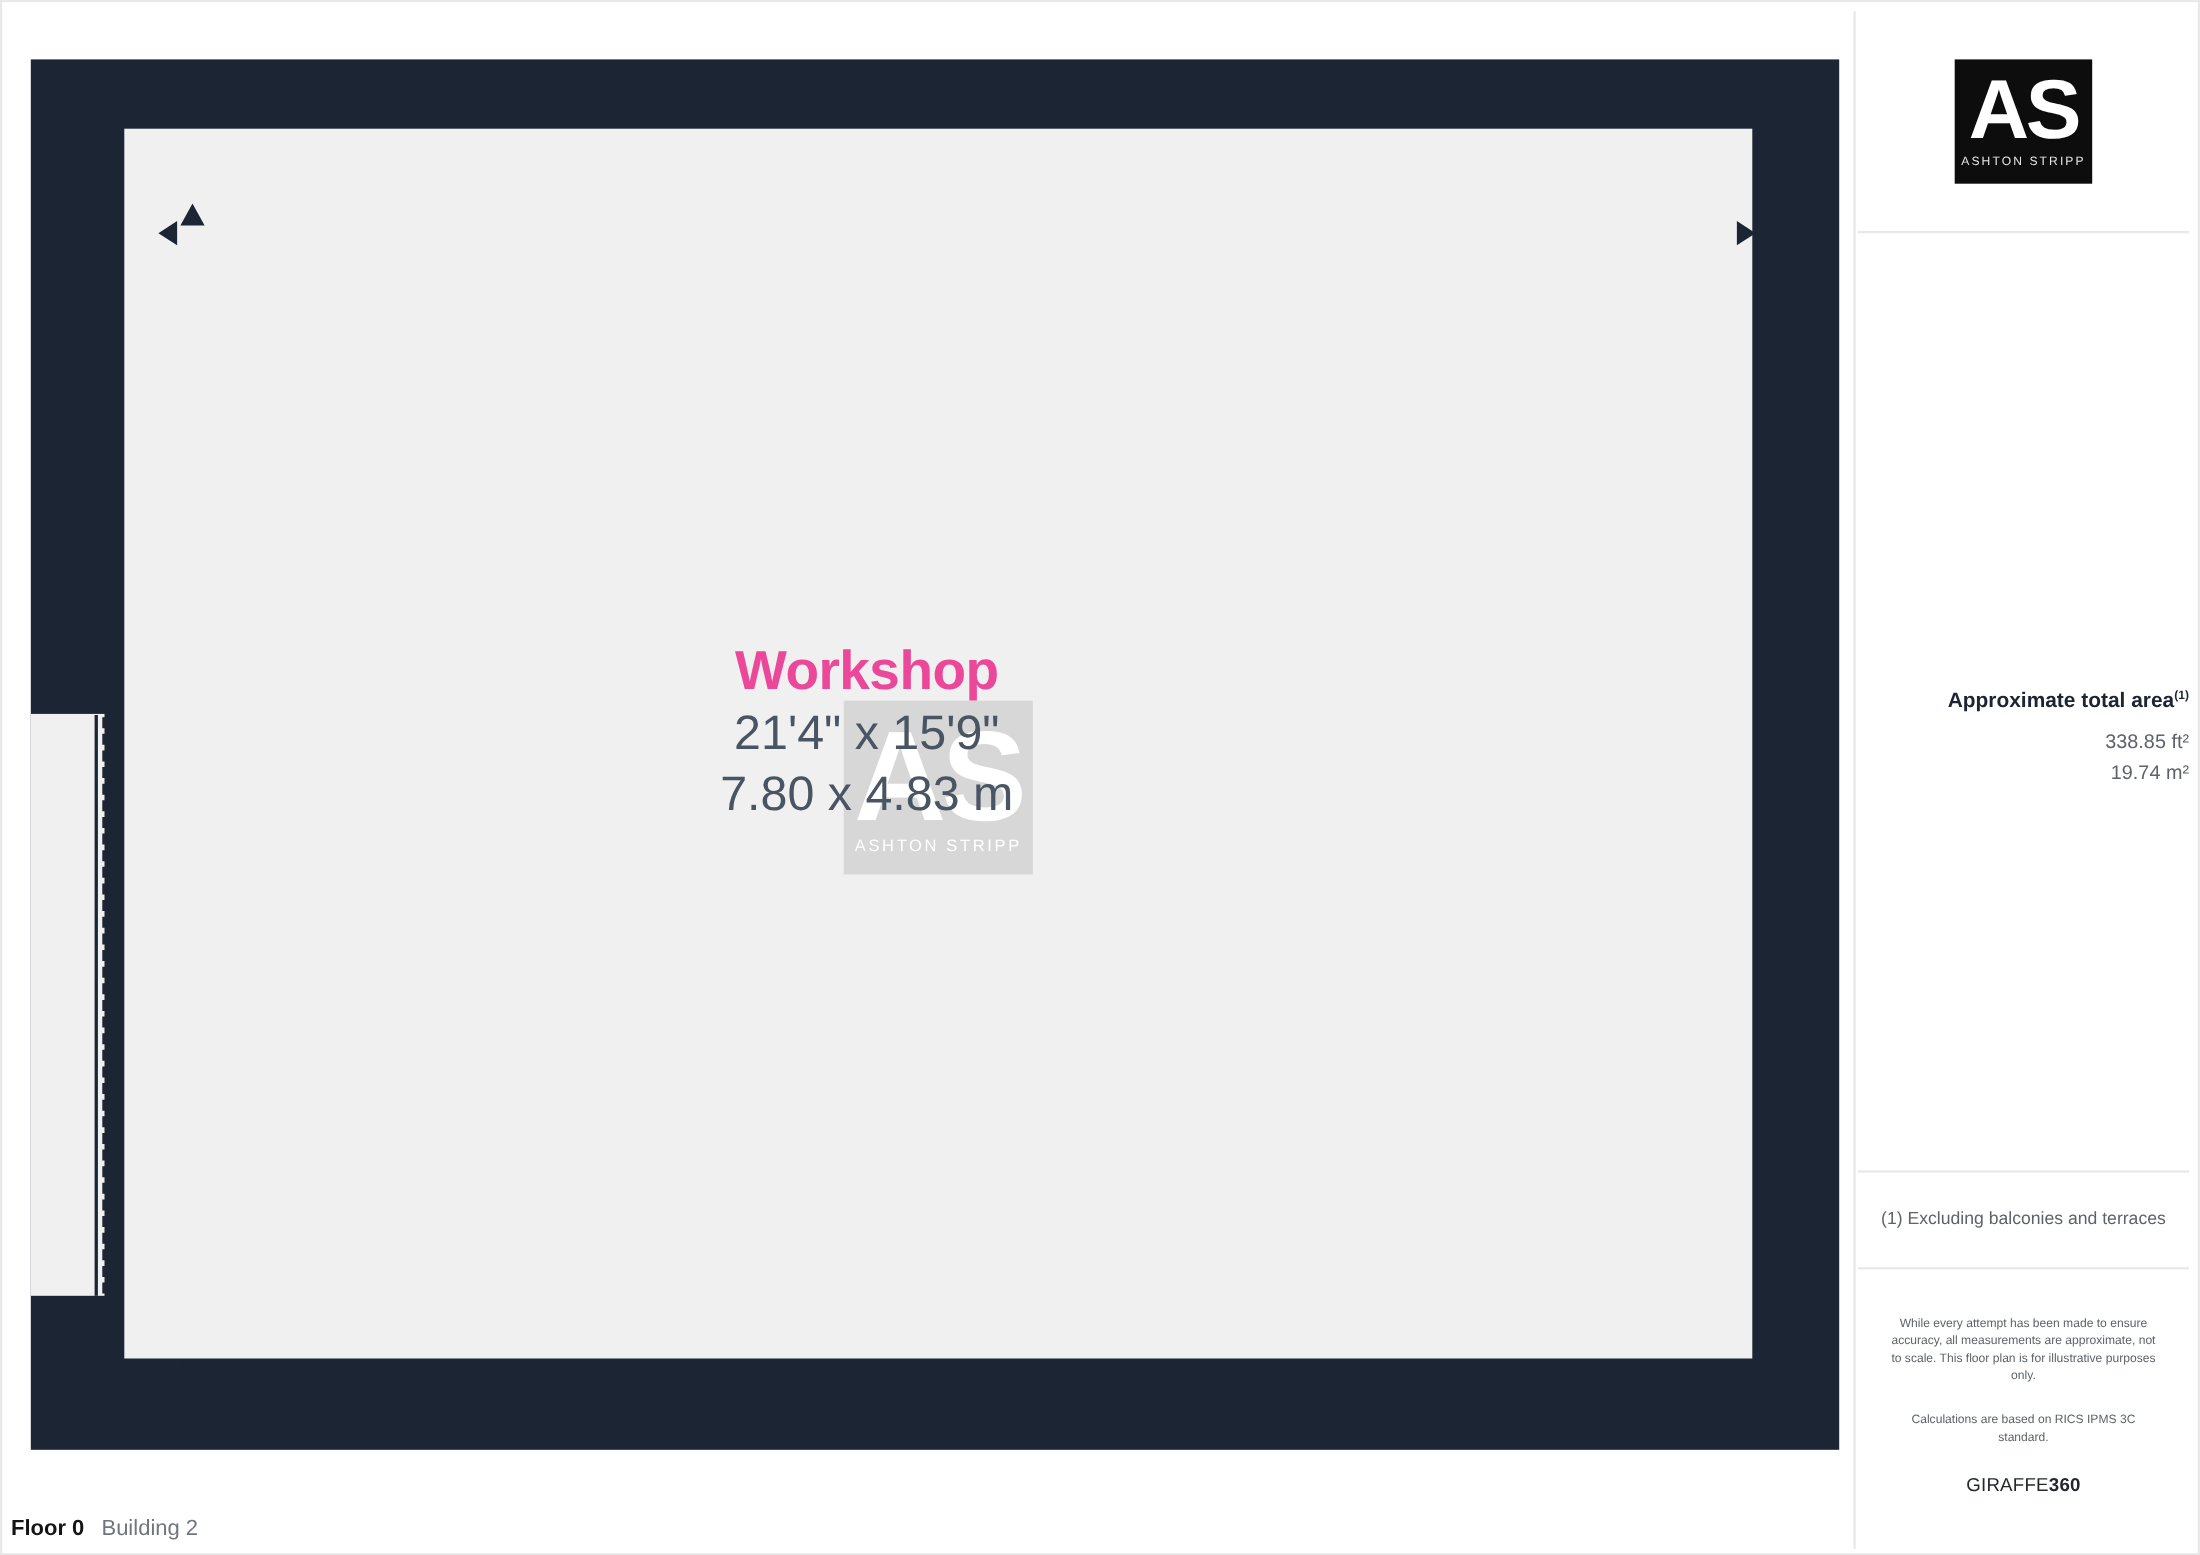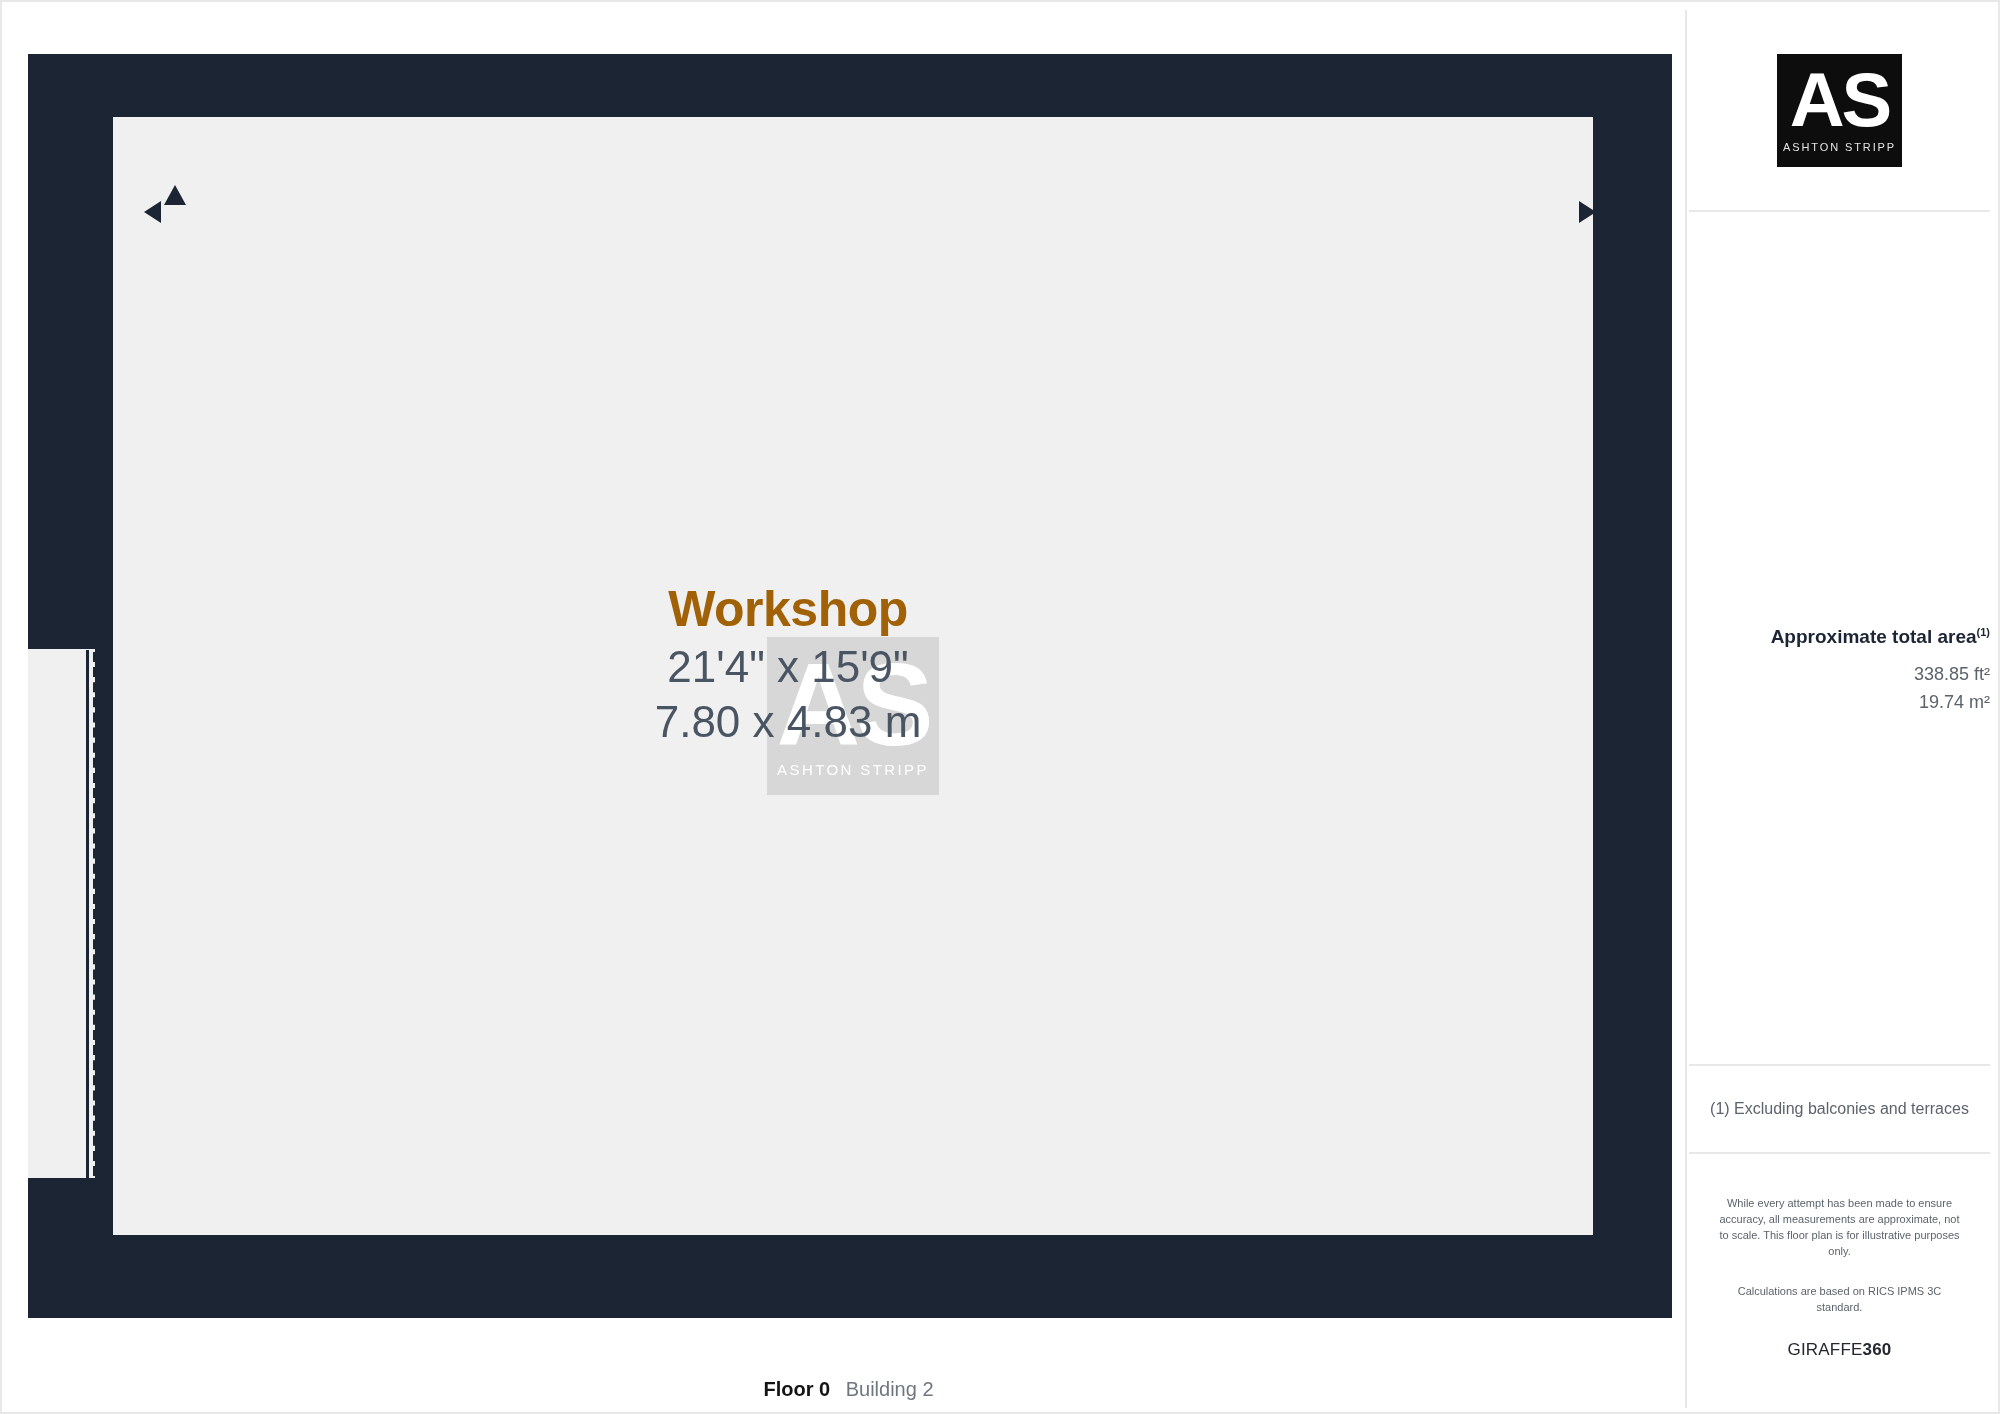--- a/index.html
+++ b/index.html
@@ -114,21 +114,21 @@
     position: absolute;
     left: 548px;
     top: 570px;
     width: 460px;
     text-align: center;
     z-index: 4;
   }
   #room-name {
     font-size: 50px;
     font-weight: 700;
-    color: #a16207;
+    color: #ec4899;
     letter-spacing: -0.5px;
     line-height: 1.18;
   }
   .room-dim {
     font-size: 44px;
     font-weight: 400;
     color: #4a5563;
     line-height: 1.26;
   }
 
@@ -160,21 +160,20 @@
     letter-spacing: 2.4px;
     margin-top: 4px;
   }
 
   
   #floor-caption {
     position: absolute;
     left: 0;
     top: 1368px;
     width: 1677px;
-    text-align: center;
     font-size: 20px;
   }
   #floor-caption .floor-name {
     font-weight: 700;
     color: #141414;
   }
   #floor-caption .building-name {
     font-weight: 400;
     color: #70767f;
     margin-left: 10px;

